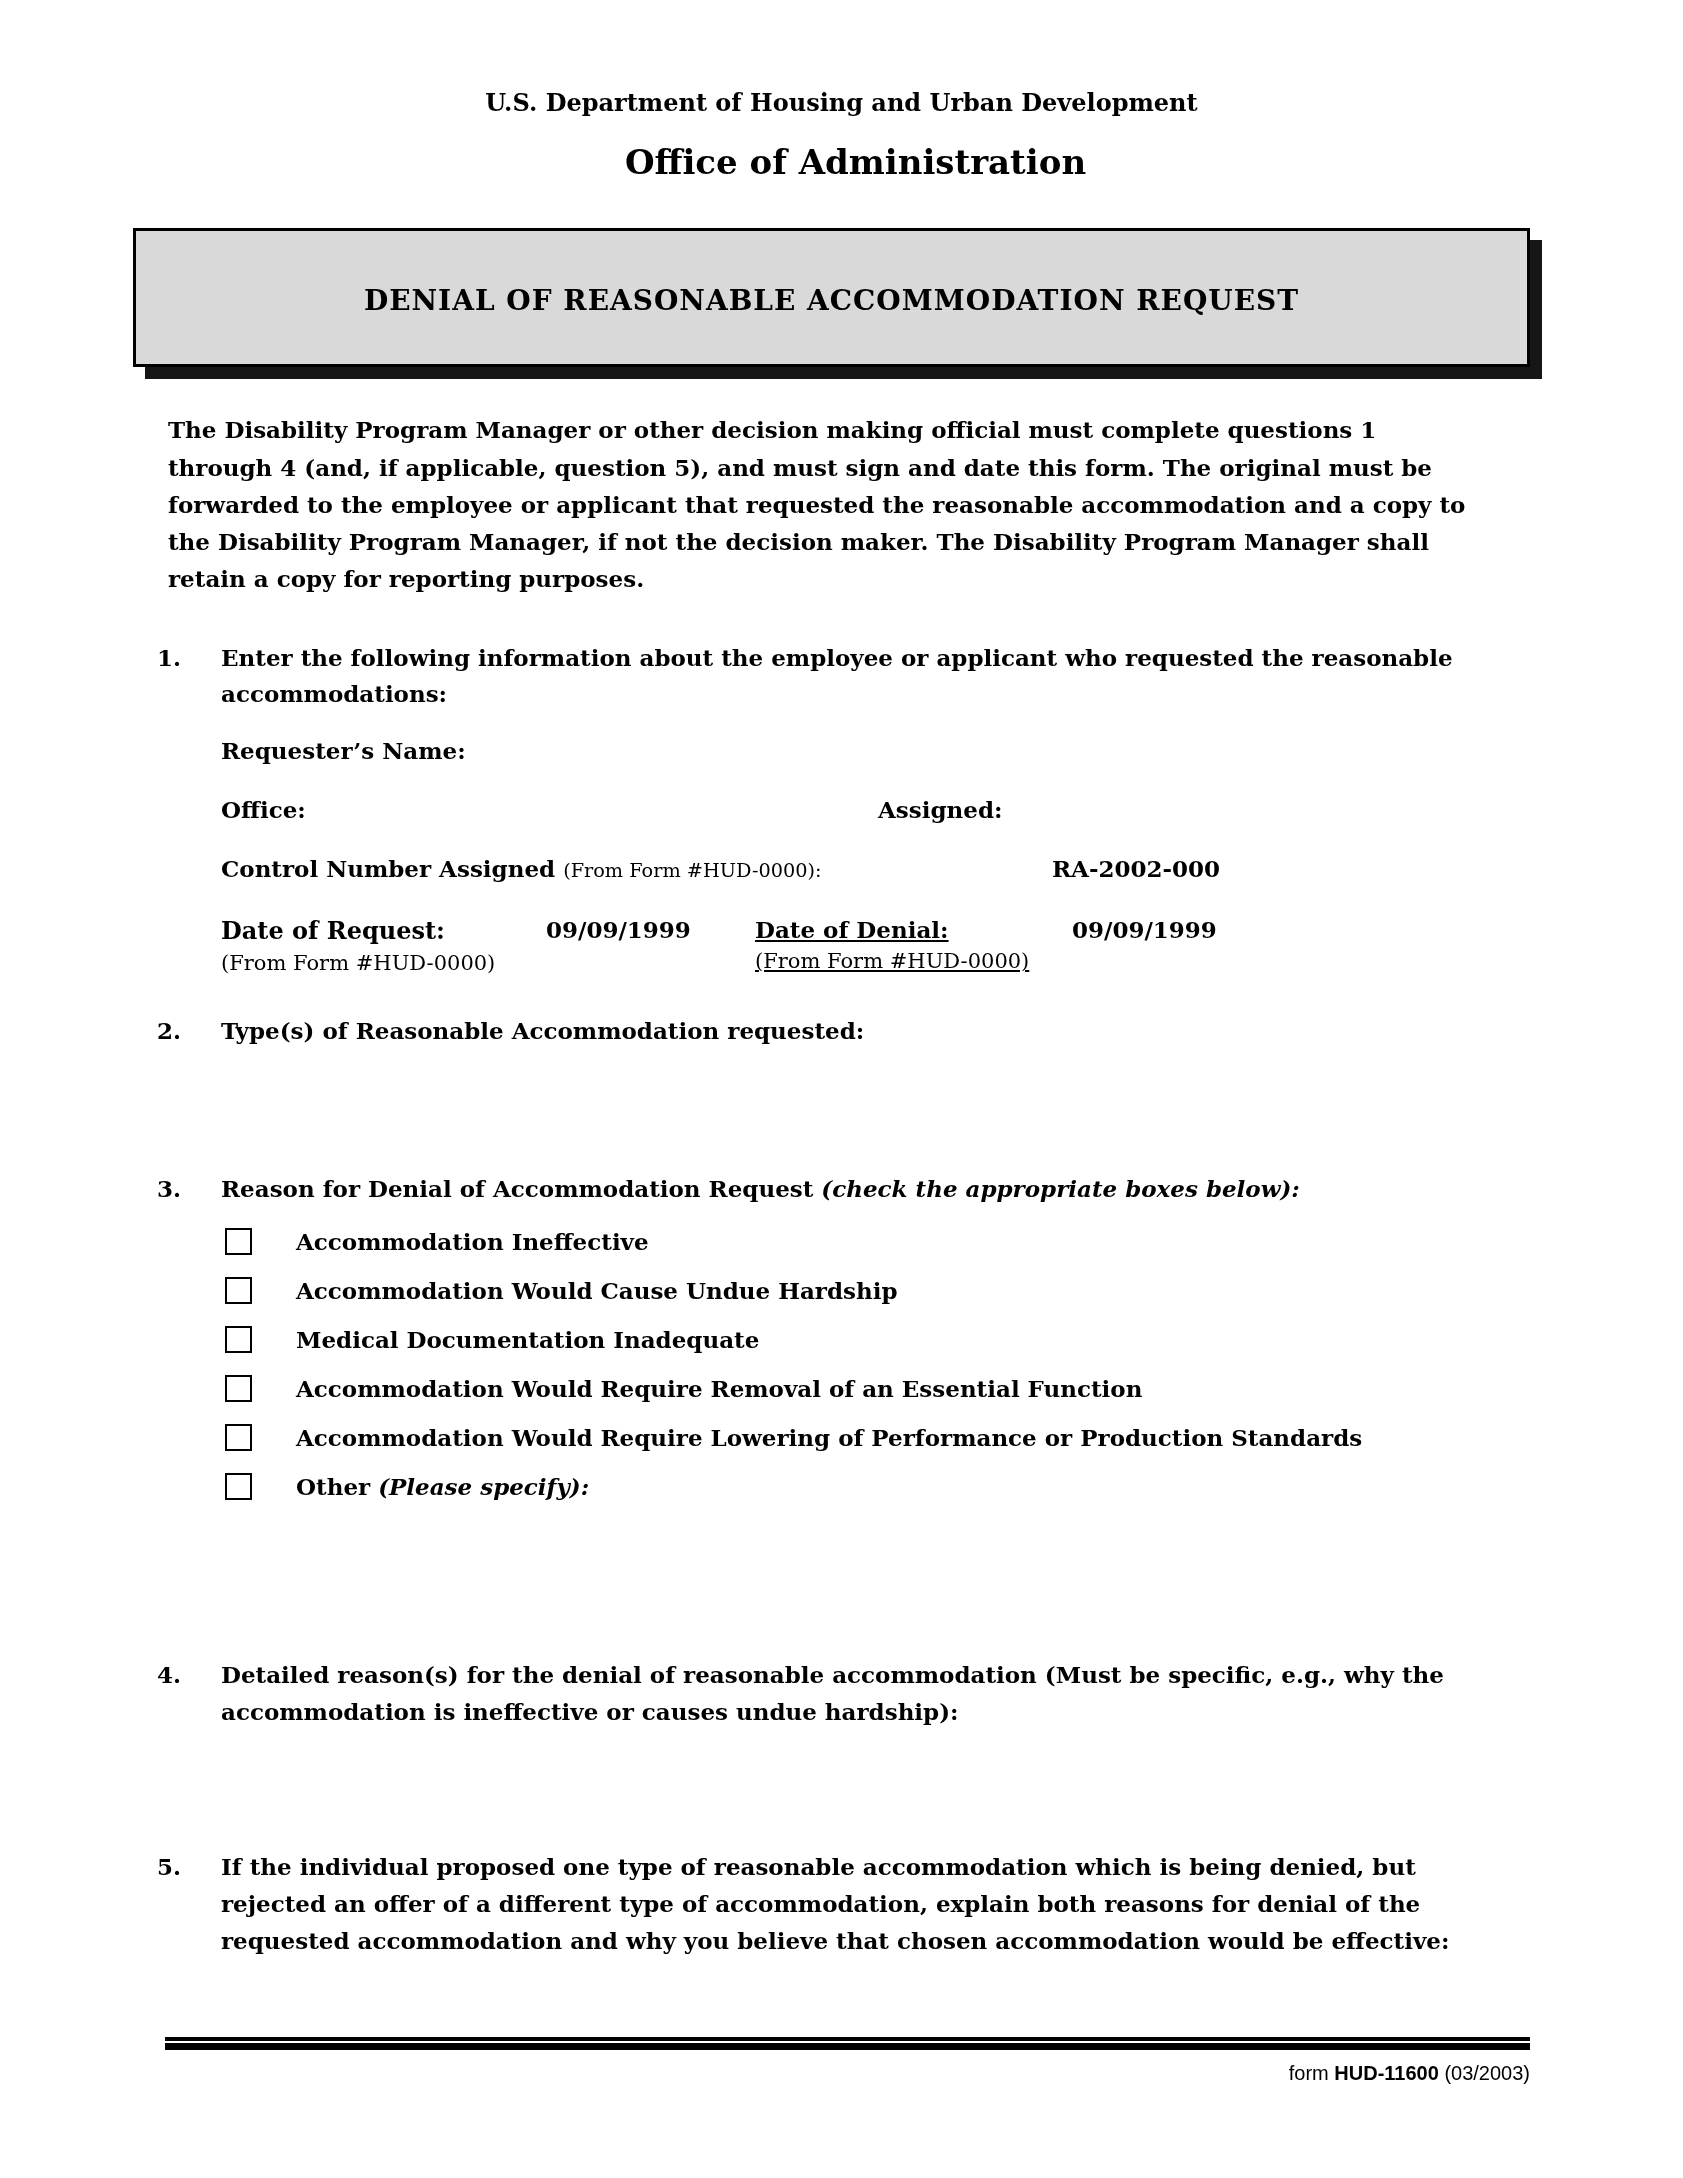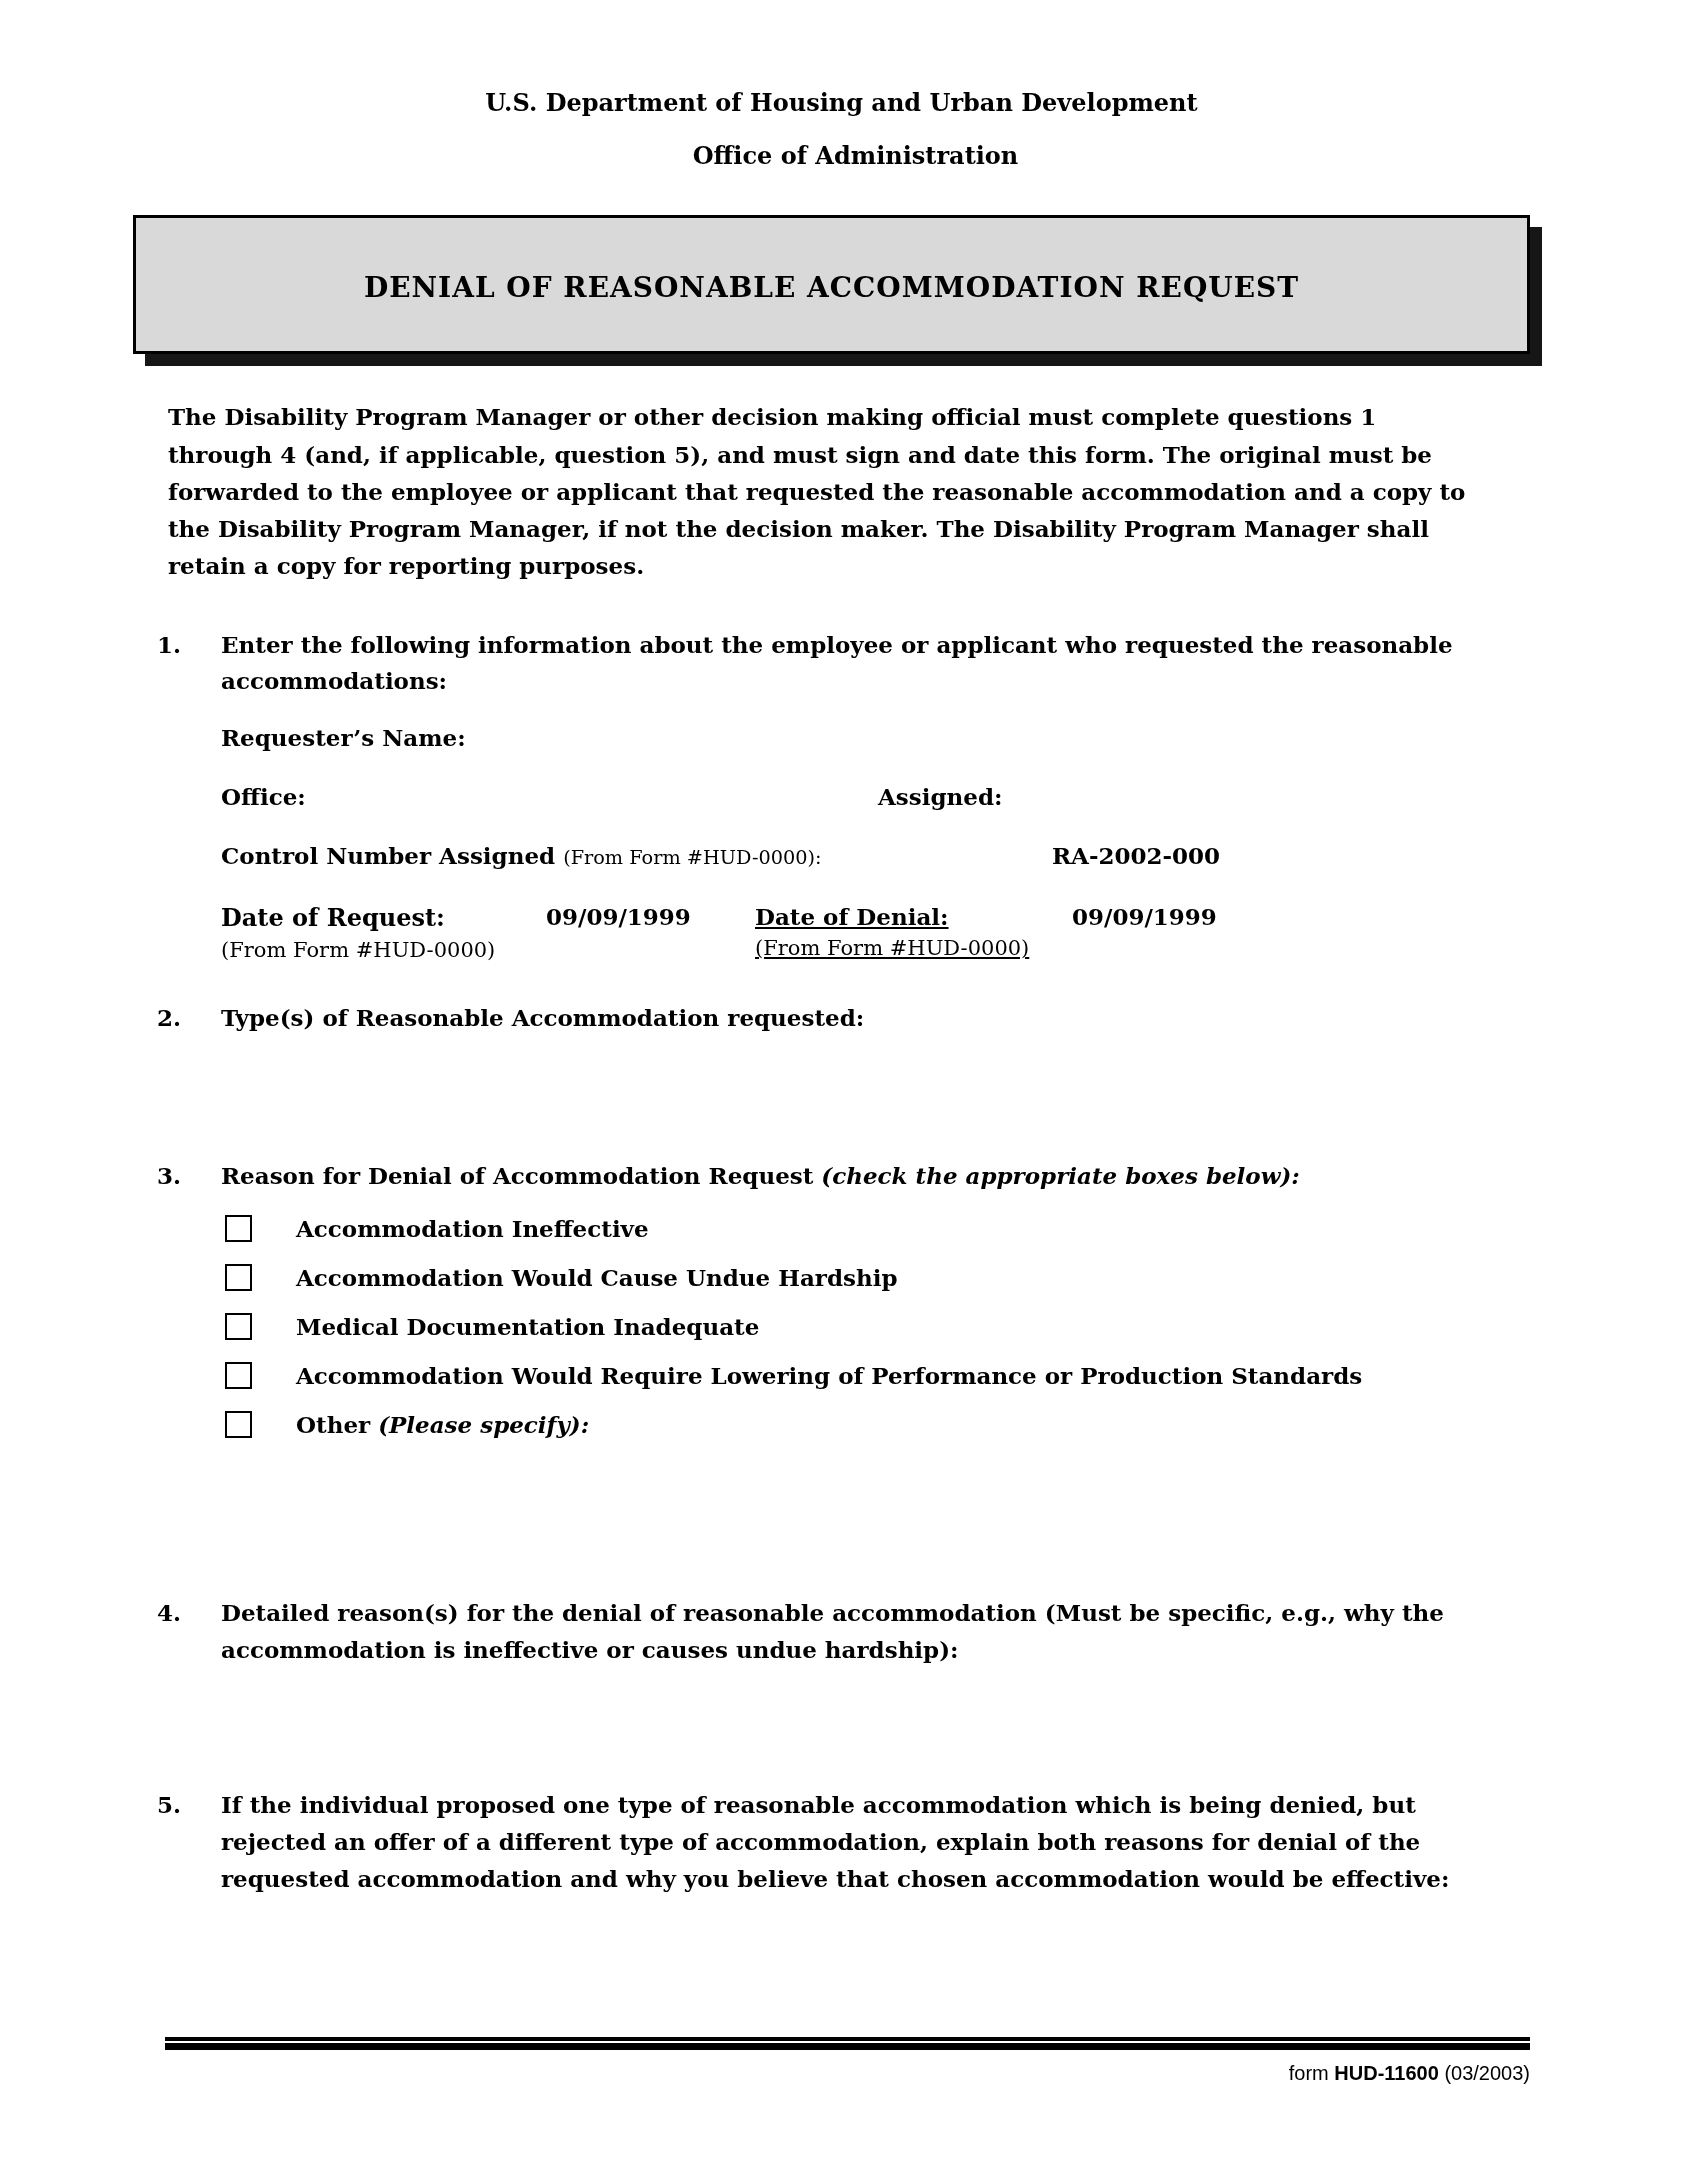--- a/index.html
+++ b/index.html
@@ -19,21 +19,21 @@
   
   .dept {
     margin-top: 87px;
     text-align: center;
     font-size: 24px;
     line-height: 1.3;
   }
   .office {
     margin-top: 22px;
     text-align: center;
-    font-size: 24px;
+    font-size: 34px;
     line-height: 1.3;
     padding-left: 28px;
   }
 
   
   .banner {
     margin: 44px 153px 0 133px;
     height: 139px;
     background: #d9d9d9;
     border: 3px solid #000;
@@ -203,20 +203,24 @@
         <div class="cbrow">
           <span class="cbbox"></span>
           <span class="cblabel">Accommodation Would Cause Undue Hardship</span>
         </div>
 
         <div class="cbrow">
           <span class="cbbox"></span>
           <span class="cblabel">Medical Documentation Inadequate</span>
         </div>
 
+        <div class="cbrow">
+          <span class="cbbox"></span>
+          <span class="cblabel">Accommodation Would Require Removal of an Essential Function</span>
+        </div>
 
         <div class="cbrow">
           <span class="cbbox"></span>
           <span class="cblabel">Accommodation Would Require Lowering of Performance or Production Standards</span>
         </div>
 
         <div class="cbrow">
           <span class="cbbox"></span>
           <span class="cblabel"><span>Other </span><span class="italic">(Please specify):</span></span>
         </div>

